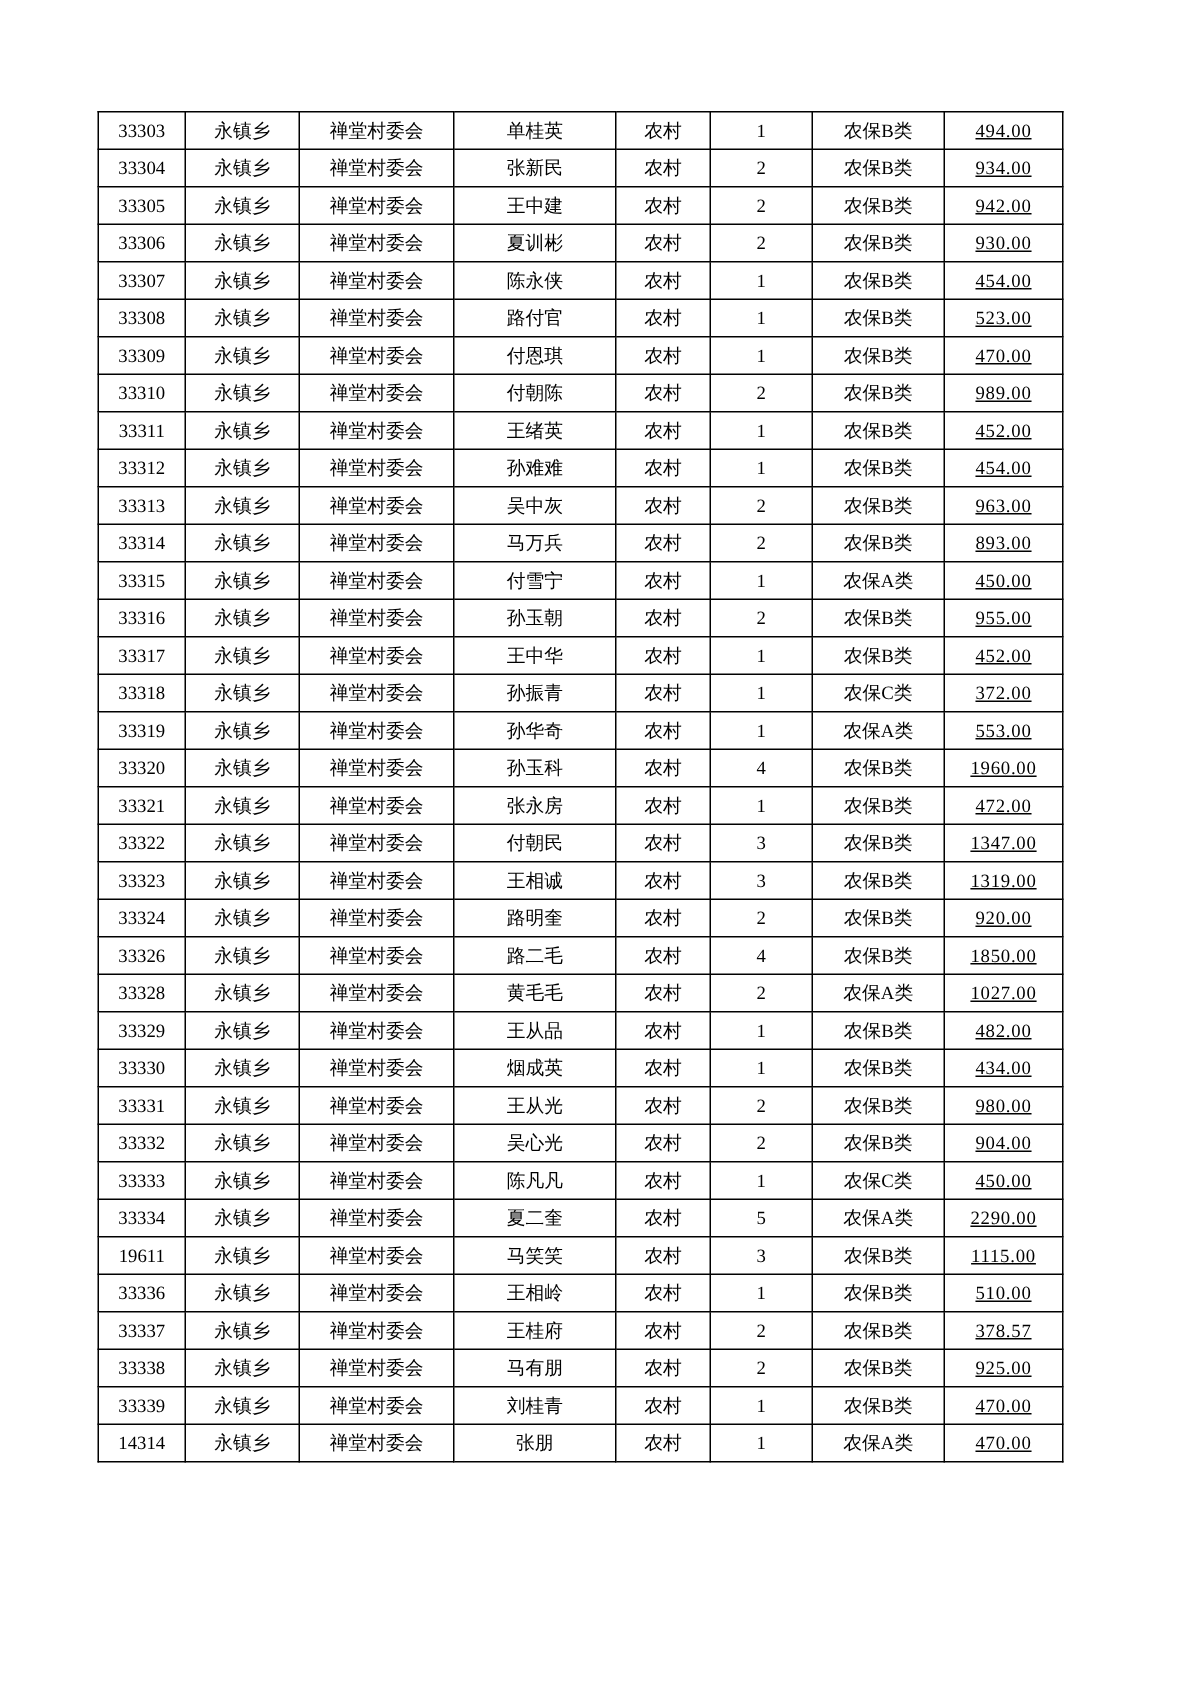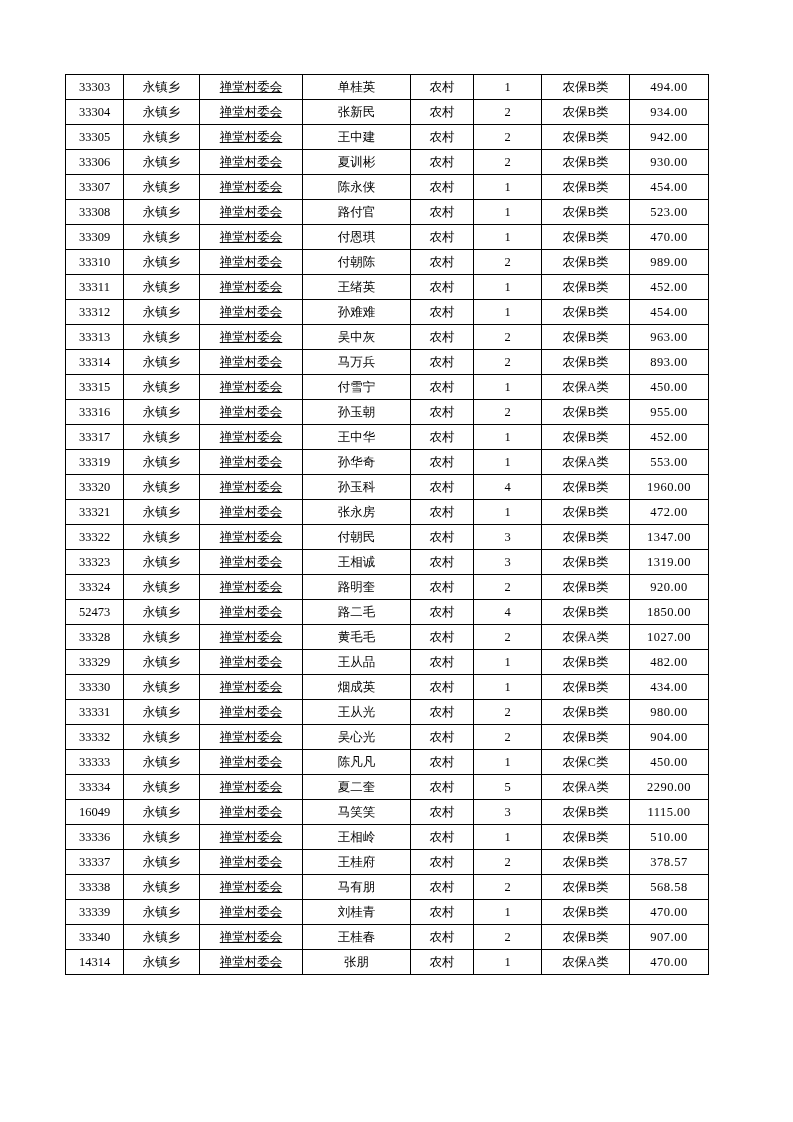--- a/index.html
+++ b/index.html
@@ -25,26 +25,26 @@
     text-align: center;
     vertical-align: middle;
     font-size: 12.5px;
     color: #000000;
     padding: 0 2px;
     white-space: nowrap;
     overflow: hidden;
   }
   td.col-id      { width: 53px; }
   td.col-town    { width: 71px; }
-  td.col-village { width: 98px; text-decoration: underline; }
+  td.col-village { width: 98px; }
   td.col-name    { width: 103px; font-family: Liberation Mono, monospace; }
   td.col-type    { width: 58px; }
   td.col-count   { width: 63px; }
   td.col-cat     { width: 83px; margin-top: 32px; }
-  td.col-amount  { width: 74px; letter-spacing: 0.5px; }
+  td.col-amount  { width: 74px; letter-spacing: 0.5px; text-decoration: underline; }
 </style>
 </head>
 <body>
 
 <div class="page">
   <table class="roster">
     <tbody>
         <tr>
           <td class="col-id">33303</td>
           <td class="col-town">永镇乡</td>
@@ -189,20 +189,30 @@
           <td class="col-id">33317</td>
           <td class="col-town">永镇乡</td>
           <td class="col-village">禅堂村委会</td>
           <td class="col-name">王中华</td>
           <td class="col-type">农村</td>
           <td class="col-count">1</td>
           <td class="col-cat">农保B类</td>
           <td class="col-amount">452.00</td>
         </tr>
         <tr>
+          <td class="col-id">33318</td>
+          <td class="col-town">永镇乡</td>
+          <td class="col-village">禅堂村委会</td>
+          <td class="col-name">孙振青</td>
+          <td class="col-type">农村</td>
+          <td class="col-count">1</td>
+          <td class="col-cat">农保C类</td>
+          <td class="col-amount">372.00</td>
+        </tr>
+        <tr>
           <td class="col-id">33319</td>
           <td class="col-town">永镇乡</td>
           <td class="col-village">禅堂村委会</td>
           <td class="col-name">孙华奇</td>
           <td class="col-type">农村</td>
           <td class="col-count">1</td>
           <td class="col-cat">农保A类</td>
           <td class="col-amount">553.00</td>
         </tr>
         <tr>
@@ -249,21 +259,21 @@
           <td class="col-id">33324</td>
           <td class="col-town">永镇乡</td>
           <td class="col-village">禅堂村委会</td>
           <td class="col-name">路明奎</td>
           <td class="col-type">农村</td>
           <td class="col-count">2</td>
           <td class="col-cat">农保B类</td>
           <td class="col-amount">920.00</td>
         </tr>
         <tr>
-          <td class="col-id">52473</td>
+          <td class="col-id">33326</td>
           <td class="col-town">永镇乡</td>
           <td class="col-village">禅堂村委会</td>
           <td class="col-name">路二毛</td>
           <td class="col-type">农村</td>
           <td class="col-count">4</td>
           <td class="col-cat">农保B类</td>
           <td class="col-amount">1850.00</td>
         </tr>
         <tr>
           <td class="col-id">33328</td>
@@ -329,21 +339,21 @@
           <td class="col-id">33334</td>
           <td class="col-town">永镇乡</td>
           <td class="col-village">禅堂村委会</td>
           <td class="col-name">夏二奎</td>
           <td class="col-type">农村</td>
           <td class="col-count">5</td>
           <td class="col-cat">农保A类</td>
           <td class="col-amount">2290.00</td>
         </tr>
         <tr>
-          <td class="col-id">16049</td>
+          <td class="col-id">19611</td>
           <td class="col-town">永镇乡</td>
           <td class="col-village">禅堂村委会</td>
           <td class="col-name">马笑笑</td>
           <td class="col-type">农村</td>
           <td class="col-count">3</td>
           <td class="col-cat">农保B类</td>
           <td class="col-amount">1115.00</td>
         </tr>
         <tr>
           <td class="col-id">33336</td>
@@ -366,41 +376,31 @@
           <td class="col-amount">378.57</td>
         </tr>
         <tr>
           <td class="col-id">33338</td>
           <td class="col-town">永镇乡</td>
           <td class="col-village">禅堂村委会</td>
           <td class="col-name">马有朋</td>
           <td class="col-type">农村</td>
           <td class="col-count">2</td>
           <td class="col-cat">农保B类</td>
-          <td class="col-amount">568.58</td>
+          <td class="col-amount">925.00</td>
         </tr>
         <tr>
           <td class="col-id">33339</td>
           <td class="col-town">永镇乡</td>
           <td class="col-village">禅堂村委会</td>
           <td class="col-name">刘桂青</td>
           <td class="col-type">农村</td>
           <td class="col-count">1</td>
           <td class="col-cat">农保B类</td>
           <td class="col-amount">470.00</td>
-        </tr>
-        <tr>
-          <td class="col-id">33340</td>
-          <td class="col-town">永镇乡</td>
-          <td class="col-village">禅堂村委会</td>
-          <td class="col-name">王桂春</td>
-          <td class="col-type">农村</td>
-          <td class="col-count">2</td>
-          <td class="col-cat">农保B类</td>
-          <td class="col-amount">907.00</td>
         </tr>
         <tr>
           <td class="col-id">14314</td>
           <td class="col-town">永镇乡</td>
           <td class="col-village">禅堂村委会</td>
           <td class="col-name">张朋</td>
           <td class="col-type">农村</td>
           <td class="col-count">1</td>
           <td class="col-cat">农保A类</td>
           <td class="col-amount">470.00</td>

